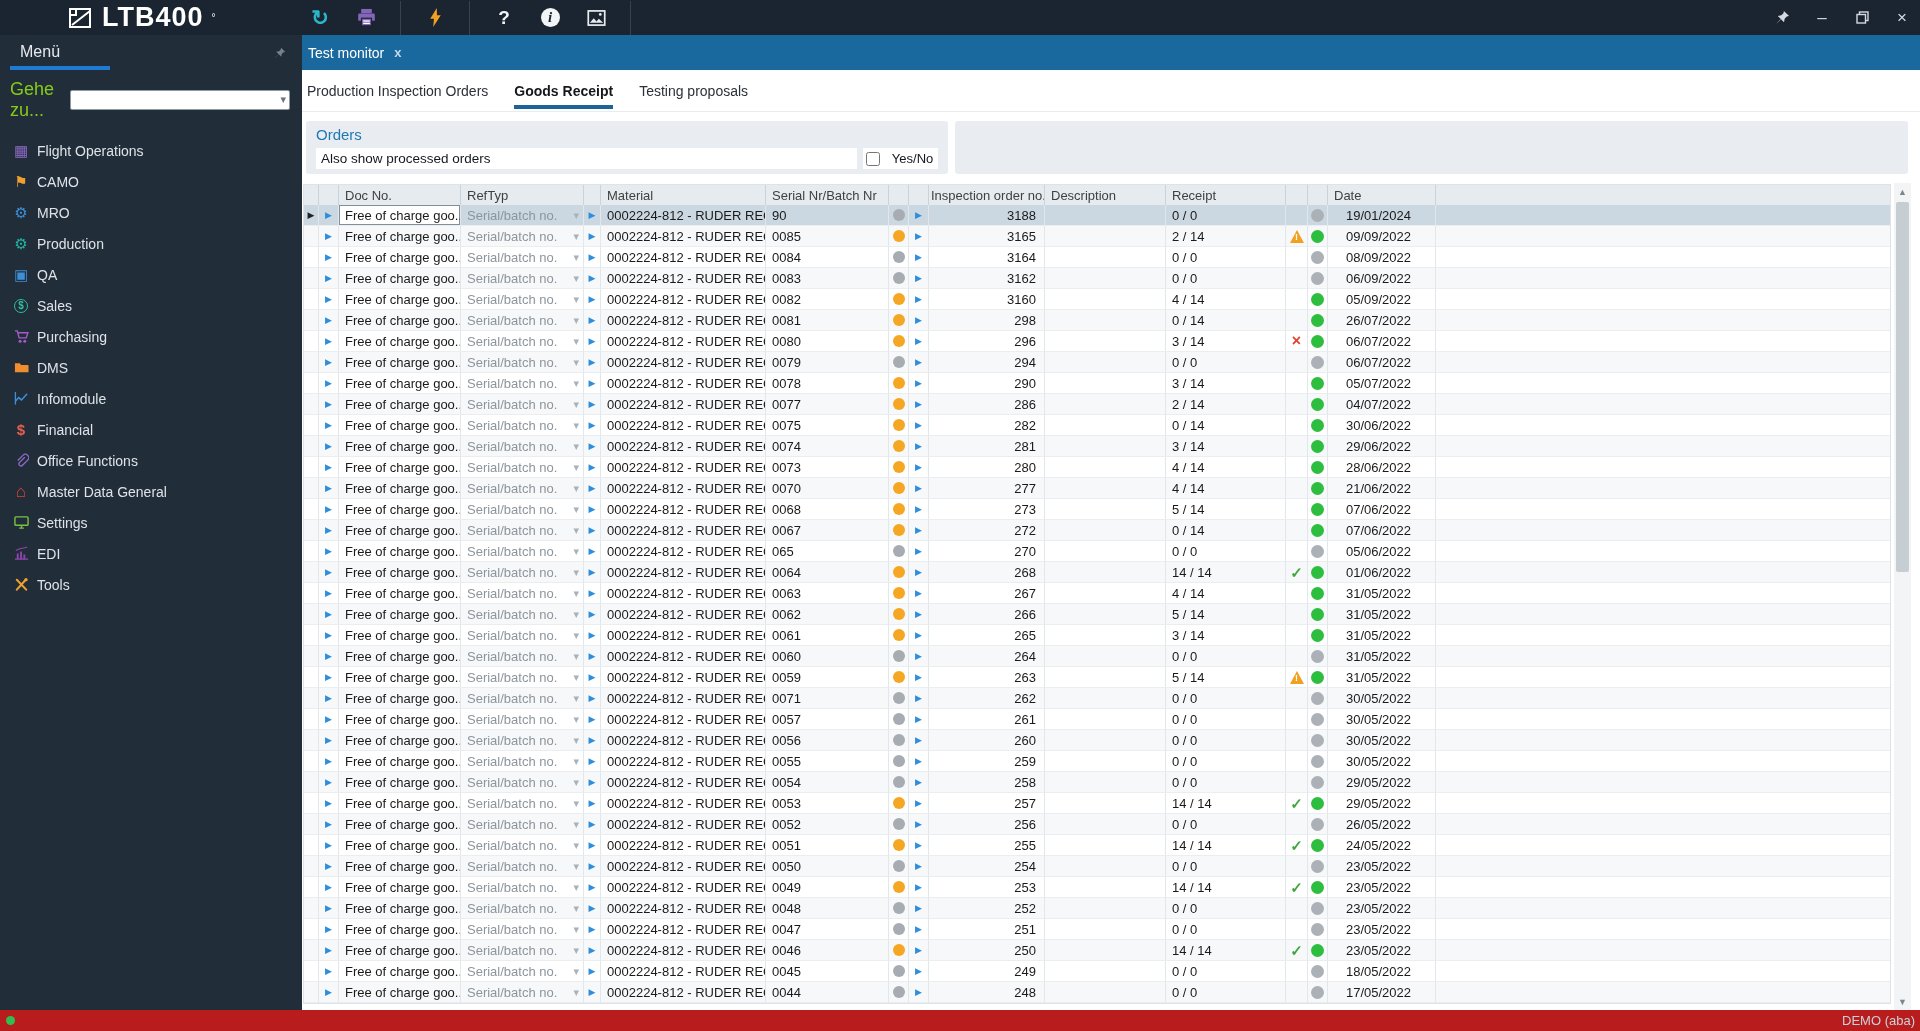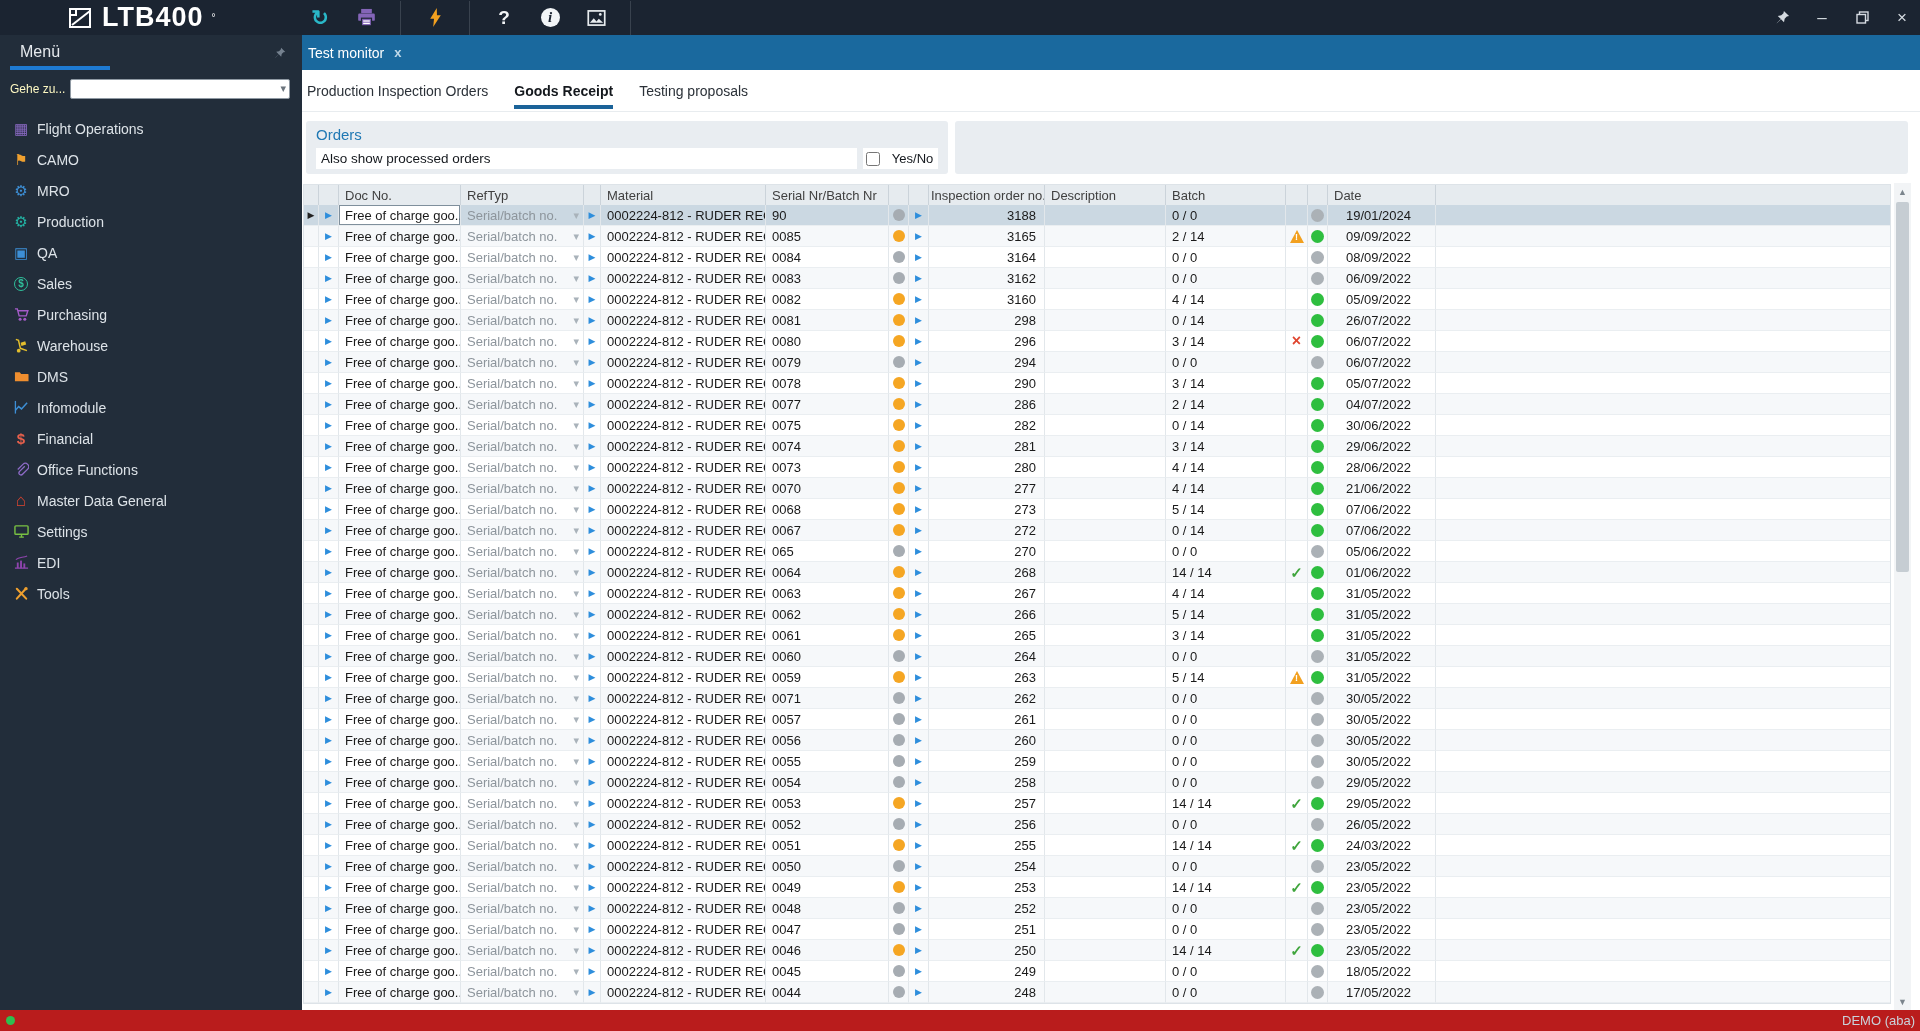--- a/index.html
+++ b/index.html
@@ -28,21 +28,21 @@
   
   .content{position:absolute;top:35px;bottom:21px;left:0;right:0;display:flex}
 
   
   .sidebar{position:relative;width:302px;background:#222D3A;color:#DDE3E8;flex:none}
   .menu-header{position:relative;height:36px}
   .menu-title{position:absolute;left:20px;top:8px;font-size:16px;color:#E6EAEE}
   .menu-underline{position:absolute;left:10px;top:31px;width:100px;height:4px;background:#1E7AD2}
   .sidebar-pin{position:absolute;right:16px;top:10px;opacity:.8;cursor:pointer}
   .goto-row{display:flex;align-items:center;margin:8px 12px 0 10px}
-  .goto-label{font-size:12px;color:#fef9c3;width:58px;flex:none}
+  .goto-label{font-size:18px;color:#84cc16;width:58px;flex:none}
   .goto-combo{position:relative;flex:1;height:20px;background:#fff;border:1px solid #8F99A3;
     border-radius:2px;margin-left:2px;cursor:text}
   .goto-caret{position:absolute;right:3px;top:2px;font-size:11px;color:#6B747D}
   .nav{margin-top:14px}
   .nav-item{display:flex;align-items:center;height:31px;padding-left:12px;cursor:pointer}
   .nav-icon{width:18px;height:16px;display:inline-flex;align-items:center;justify-content:center;flex:none}
   .nav-icon svg{display:block}
   .uni{font-size:15px;line-height:1}
   .circ{display:inline-block;width:14px;height:14px;border:1.6px solid currentColor;border-radius:50%;
     font-size:10px;line-height:11px;text-align:center;font-weight:bold}
@@ -247,30 +247,20 @@
           </div>
           <div class="nav-item">
             <span class="nav-icon" style="color: rgb(164, 91, 200);">
               <svg width="15" height="15" viewBox="0 0 16 16">
                 <path d="M1 2h2.5l2 7.5H13l1.8-5.5H4.2" fill="none" stroke="currentColor" stroke-width="1.5"></path>
                 <circle cx="6.5" cy="13" r="1.6" fill="currentColor"></circle>
                 <circle cx="11.5" cy="13" r="1.6" fill="currentColor"></circle>
               </svg>
             </span>
             <span class="nav-label">Purchasing</span>
-          </div>
-          <div class="nav-item">
-            <span class="nav-icon" style="color: rgb(227, 190, 45);">
-              <svg width="15" height="15" viewBox="0 0 16 16">
-                <path d="M2 1.5l2.8 1 2 8.5 7 2.5" fill="none" stroke="currentColor" stroke-width="1.6"></path>
-                <circle cx="5" cy="13.5" r="2" fill="currentColor"></circle>
-                <path d="M7 5l5-1.5 1 3.5-5 1.5z" fill="currentColor"></path>
-              </svg>
-            </span>
-            <span class="nav-label">Warehouse</span>
           </div>
           <div class="nav-item">
             <span class="nav-icon" style="color: rgb(239, 142, 47);">
               <svg width="15" height="15" viewBox="0 0 16 16">
                 <path d="M1 3.5h5.2l1.4 1.8H15a.5.5 0 01.5.5V13H1z" fill="currentColor"></path>
               </svg>
             </span>
             <span class="nav-label">DMS</span>
           </div>
           <div class="nav-item">
@@ -369,21 +359,21 @@
           <div class="hcell c1"></div>
           <div class="hcell c2">Doc No.</div>
           <div class="hcell c3">RefTyp</div>
           <div class="hcell c4"></div>
           <div class="hcell c5">Material</div>
           <div class="hcell c6">Serial Nr/Batch Nr</div>
           <div class="hcell c7"></div>
           <div class="hcell c8"></div>
           <div class="hcell c9" style="padding-left:2px">Inspection order no.</div>
           <div class="hcell c10">Description</div>
-          <div class="hcell c11">Batch</div>
+          <div class="hcell c11">Receipt</div>
           <div class="hcell c12"></div>
           <div class="hcell c13"></div>
           <div class="hcell c14">Date</div>
           <div class="hcell cfill"></div>
         </div>
         <div class="tbody" id="tbody">
             <div class="trow sel">
     <div class="cell c0">
                 <span class="sel-arrow">▶</span>
               </div>
@@ -1398,21 +1388,21 @@
               </div>
     <div class="cell c9 num">255</div>
     <div class="cell c10"></div>
     <div class="cell c11 status">14 / 14</div>
     <div class="cell c12">
                 <span class="flag-check">✓</span>
               </div>
     <div class="cell c13">
                 <span class="circle green"></span>
               </div>
-    <div class="cell c14 datec">24/03/2022</div>
+    <div class="cell c14 datec">24/05/2022</div>
     <div class="cell cfill"></div>
   </div>
             <div class="trow alt">
     <div class="cell c0"></div>
     <div class="cell c1">
                 <span class="blue-arrow">▶</span>
               </div>
     <div class="cell c2 doc">Free of charge goo...</div>
     <div class="cell c3 reftyp">
                 <span>Serial/batch no.</span>

